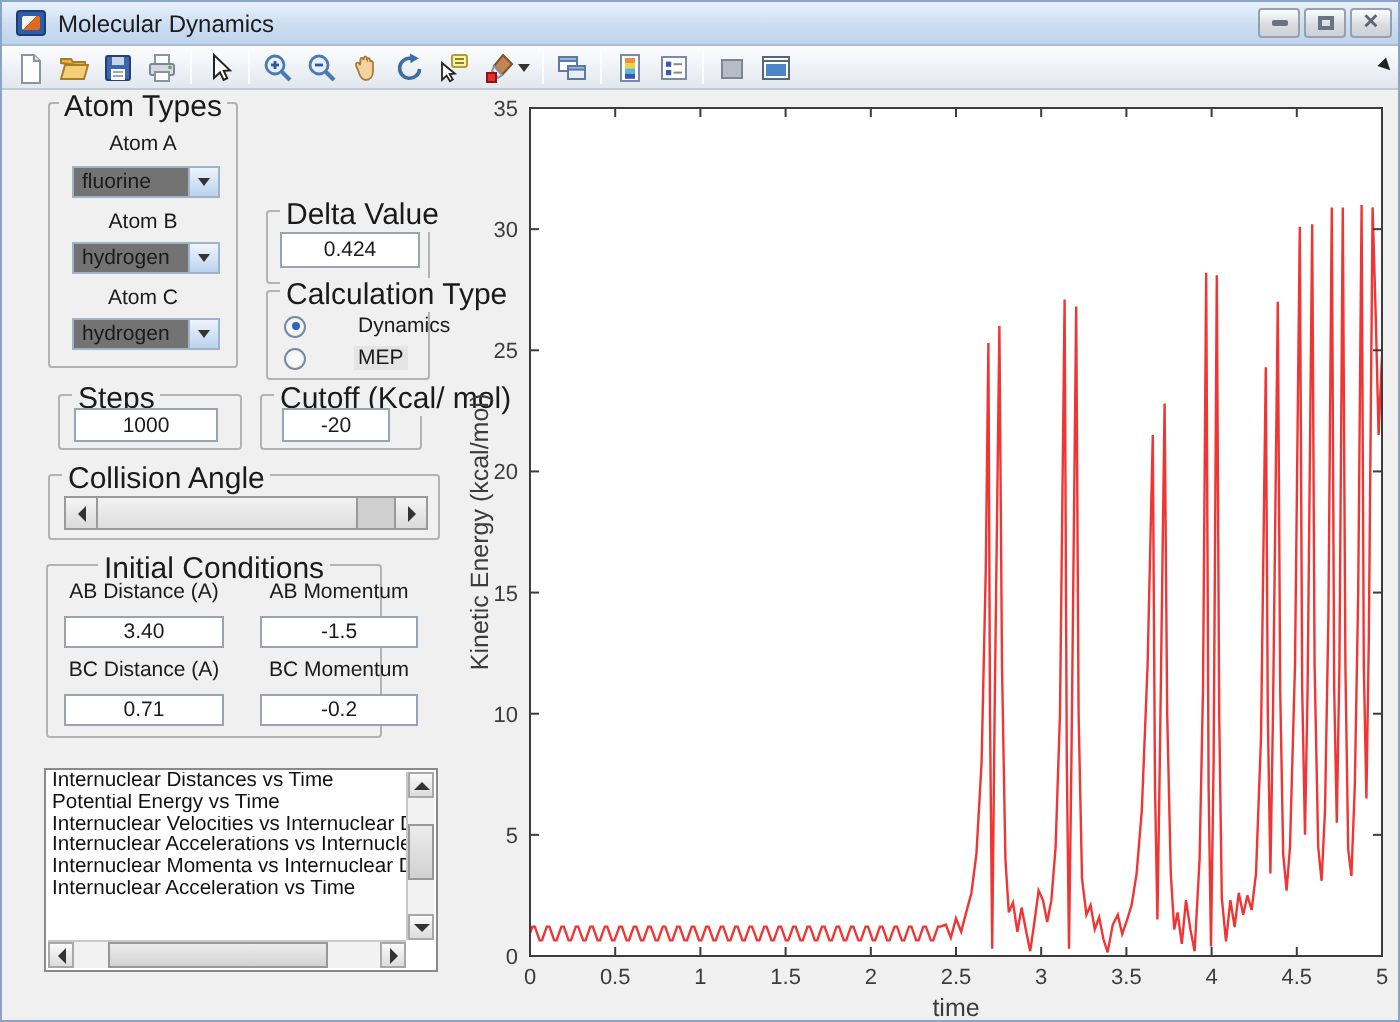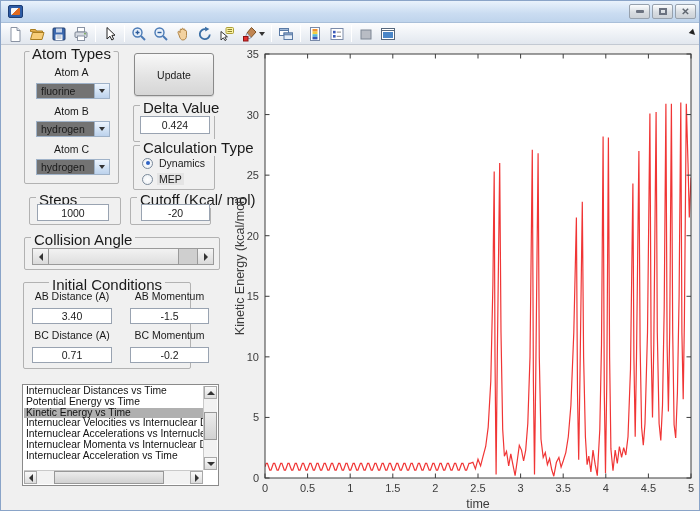--- a/index.html
+++ b/index.html
@@ -48,21 +48,21 @@
     text-align:center; display:flex; align-items:center; justify-content:center; }
   .combo { position:absolute; background:#737373; border:1px solid #9fb2c8; display:flex; height:16px; }
   .combo-text { flex:1; font-size:10.5px; padding:1px 0 0 4px; overflow:hidden; white-space:nowrap; }
   .combo-btn { width:15px; background:linear-gradient(#eef5fd,#cfe0f3 60%,#bcd2ec);
     border-left:1px solid #9fb2c8; display:flex; align-items:center; justify-content:center; }
   .combo-btn::after { content:""; width:0; height:0; border-left:3.5px solid transparent;
     border-right:3.5px solid transparent; border-top:4px solid #333; }
   .pushbtn { position:absolute; background:linear-gradient(#f8f8f8,#e3e3e3 55%,#d6d6d6);
     border:1px solid #8a8a8a; border-radius:3px; font-size:10.5px;
     display:flex; align-items:center; justify-content:center; box-shadow:0 1px 1px rgba(0,0,0,.12); }
-  .radio-row { position:absolute; display:flex; align-items:center; height:14px; }
+  .radio-row { position:absolute; display:flex; align-items:center; height:14px;gap:20px; }
   .radio { width:11px; height:11px; border-radius:50%; border:1px solid #7b8a9a;
     background:radial-gradient(#ffffff,#e9eef3); position:relative; }
   .radio.checked::after { content:""; position:absolute; left:2.5px; top:2.5px; width:4px; height:4px;
     border-radius:50%; background:#2f62c4; }
   .radio-label { font-size:10.5px; margin-left:4px; padding:0 2px; }
   .dim-label { background:#e4e4e4; }
 
   
   .slider { position:absolute; display:flex; border:1px solid #9a9a9a; background:#dcdcdc; }
   .sl-btn { width:16px; background:linear-gradient(#f5f5f5,#dadada); border:0; position:relative; }
@@ -91,20 +91,21 @@
   .plot-svg { position:absolute; left:230px; top:44px; }
   svg text { font-family:"Liberation Sans", sans-serif; fill:#3c3c3c; }
 </style>
 </head>
 <body>
 
 <div class="window">
 
   <div class="titlebar">
     <div class="app-icon"></div>
+    <div class="title-text">Molecular Dynamics</div>
     <div class="winbtns">
       <div class="winbtn">
           <div class="gl-min"></div>
         </div>
       <div class="winbtn">
           <div class="gl-max"></div>
         </div>
       <div class="winbtn">
           <div class="gl-close">✕</div>
         </div>
@@ -246,21 +247,20 @@
       <div class="combo-text">hydrogen</div>
       <div class="combo-btn"></div>
     </div>
     <div class="lbl" style="left:0; right:0; top:91px;">Atom C</div>
     <div class="combo" style="left:11px; top:107px; width:74px;">
       <div class="combo-text">hydrogen</div>
       <div class="combo-btn"></div>
     </div>
   </div>
 
-  <div class="pushbtn" style="left:133px; top:52px; width:80px; height:43px;">Update</div>
 
   <div class="gbox" style="left:132px; top:104px; width:82px; height:37px;">
     <div class="gbox-title tl">Delta Value</div>
     <div class="edit" style="left:6px; top:10px; width:70px; height:18px;">0.424</div>
   </div>
 
   <div class="gbox" style="left:132px; top:144px; width:82px; height:45px;">
     <div class="gbox-title tl">Calculation Type</div>
     <div class="radio-row" style="left:8px; top:10px;">
       <span class="radio checked"></span>
@@ -272,21 +272,21 @@
     </div>
   </div>
 
   <div class="gbox" style="left:28px; top:196px; width:92px; height:28px;">
     <div class="gbox-title tl">Steps</div>
     <div class="edit" style="left:7px; top:6px; width:72px; height:17px;">1000</div>
   </div>
 
   <div class="gbox" style="left:129px; top:196px; width:81px; height:28px;">
     <div class="gbox-title tl">Cutoff (Kcal/ mol)</div>
-    <div class="edit" style="left:10px; top:6px; width:69px; height:17px;text-align:center;">-20</div>
+    <div class="edit" style="left:10px; top:6px; width:54px; height:17px;text-align:center;">-20</div>
   </div>
 
   <div class="gbox" style="left:23px; top:236px; width:196px; height:33px;">
     <div class="gbox-title tl">Collision Angle</div>
     <div class="slider" style="left:7px; top:10px; width:182px; height:17px;">
       <div class="sl-btn left">
           <span class="arr arr-l"></span>
         </div>
       <div class="sl-thumb"></div>
       <div class="sl-track"></div>
@@ -305,21 +305,20 @@
     <div class="lbl" style="left:8px; width:80px; top:46px;">BC Distance (A)</div>
     <div class="lbl" style="left:106px; width:79px; top:46px;">BC Momentum</div>
     <div class="edit" style="left:8px; top:64px; width:80px; height:16px;">0.71</div>
     <div class="edit" style="left:106px; top:64px; width:79px; height:16px;">-0.2</div>
   </div>
 
   <div class="listbox" style="left:21px; top:383px; width:197px; height:102px;padding-left:40px;">
     <div class="lb-items">
         <div class="lb-item">Internuclear Distances vs Time</div>
         <div class="lb-item">Potential Energy vs Time</div>
-        <div class="lb-item selected">Kinetic Energy vs Time</div>
         <div class="lb-item">Internuclear Velocities vs Internuclear Distance</div>
         <div class="lb-item">Internuclear Accelerations vs Internuclear Dista</div>
         <div class="lb-item">Internuclear Momenta vs Internuclear Distance</div>
         <div class="lb-item">Internuclear Acceleration vs Time</div>
       </div>
     <div class="sb-v">
       <div class="sb-btn" style="left:0; top:0; width:13px; height:13px;">
           <span class="arr arr-u"></span>
         </div>
       <div class="sb-thumb" style="left:0; top:26px; width:13px; height:28px;"></div>

